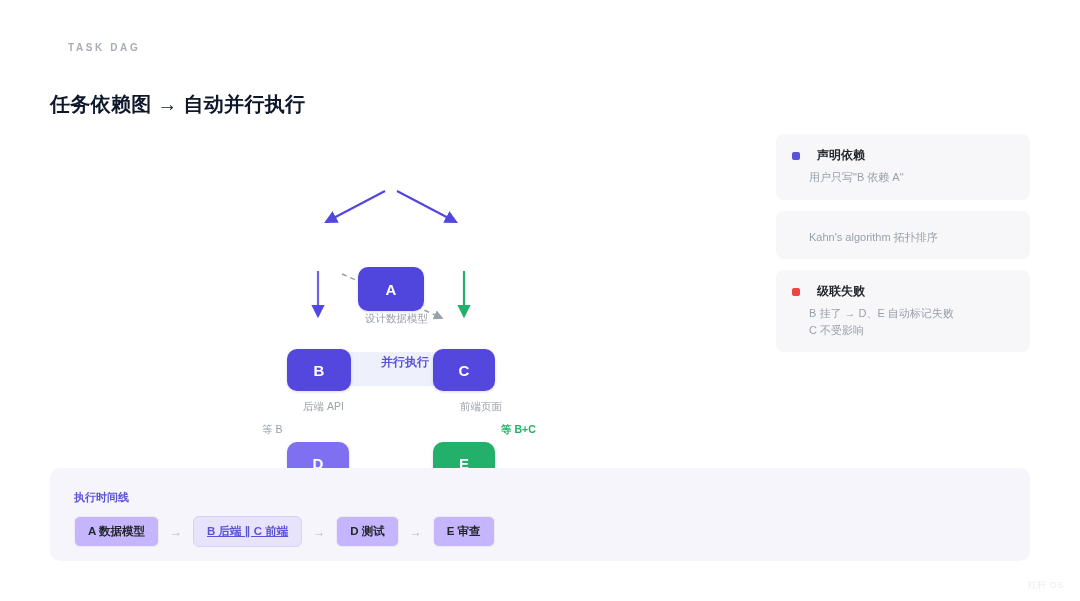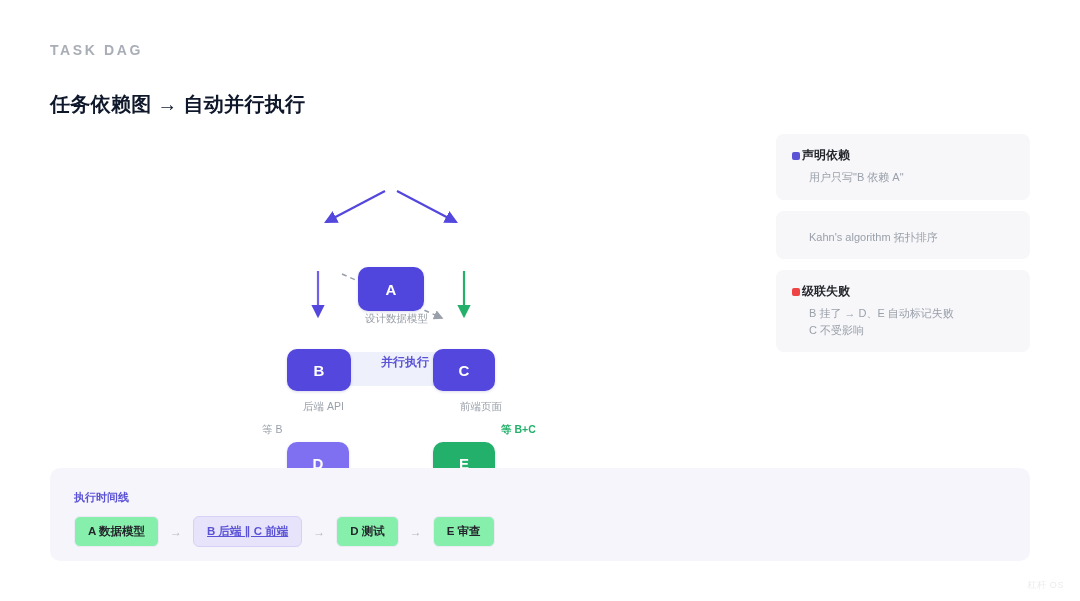--- a/index.html
+++ b/index.html
@@ -12,23 +12,23 @@
     height: 601px;
     position: relative;
     overflow: hidden;
     font-family: "Liberation Sans", "DejaVu Sans", sans-serif;
     color: #1f2024;
   }
 
   
   .eyebrow {
     position: absolute;
-    left: 50px;
+    left: 68px;
     top: 42px;
-    font-size: 14px;
+    font-size: 10px;
     letter-spacing: 2.6px;
     font-weight: 700;
     color: #a9adb6;
   }
   .page-title {
     position: absolute;
     left: 50px;
     top: 78px;
     font-size: 20px;
     font-weight: 700;
@@ -117,21 +117,21 @@
   }
   .legend-card {
     background: #f7f7fa;
     border-radius: 8px;
     padding: 13px 16px 14px 16px;
     margin-bottom: 11px;
   }
   .legend-head {
     display: flex;
     align-items: center;
-    gap: 2px;
+    gap: 17px;
   }
   .dot {
     width: 8px;
     height: 8px;
     border-radius: 2px;
     flex: 0 0 auto;
   }
   .legend-title {
     font-size: 12px;
     font-weight: 700;
@@ -165,21 +165,21 @@
   }
   .timeline-row {
     position: absolute;
     left: 74px;
     top: 516px;
     display: flex;
     align-items: center;
     gap: 11px;
   }
   .chip {
-    background: #86efac;
+    background: #c4b5fd;
     border: 1px solid #eceaf5;
     border-radius: 6px;
     padding: 7px 13px;
     font-size: 11.5px;
     font-weight: 700;
     color: #24262b;
     white-space: nowrap;
   }
   .chip.highlight {
     background: #e6e3fa;

